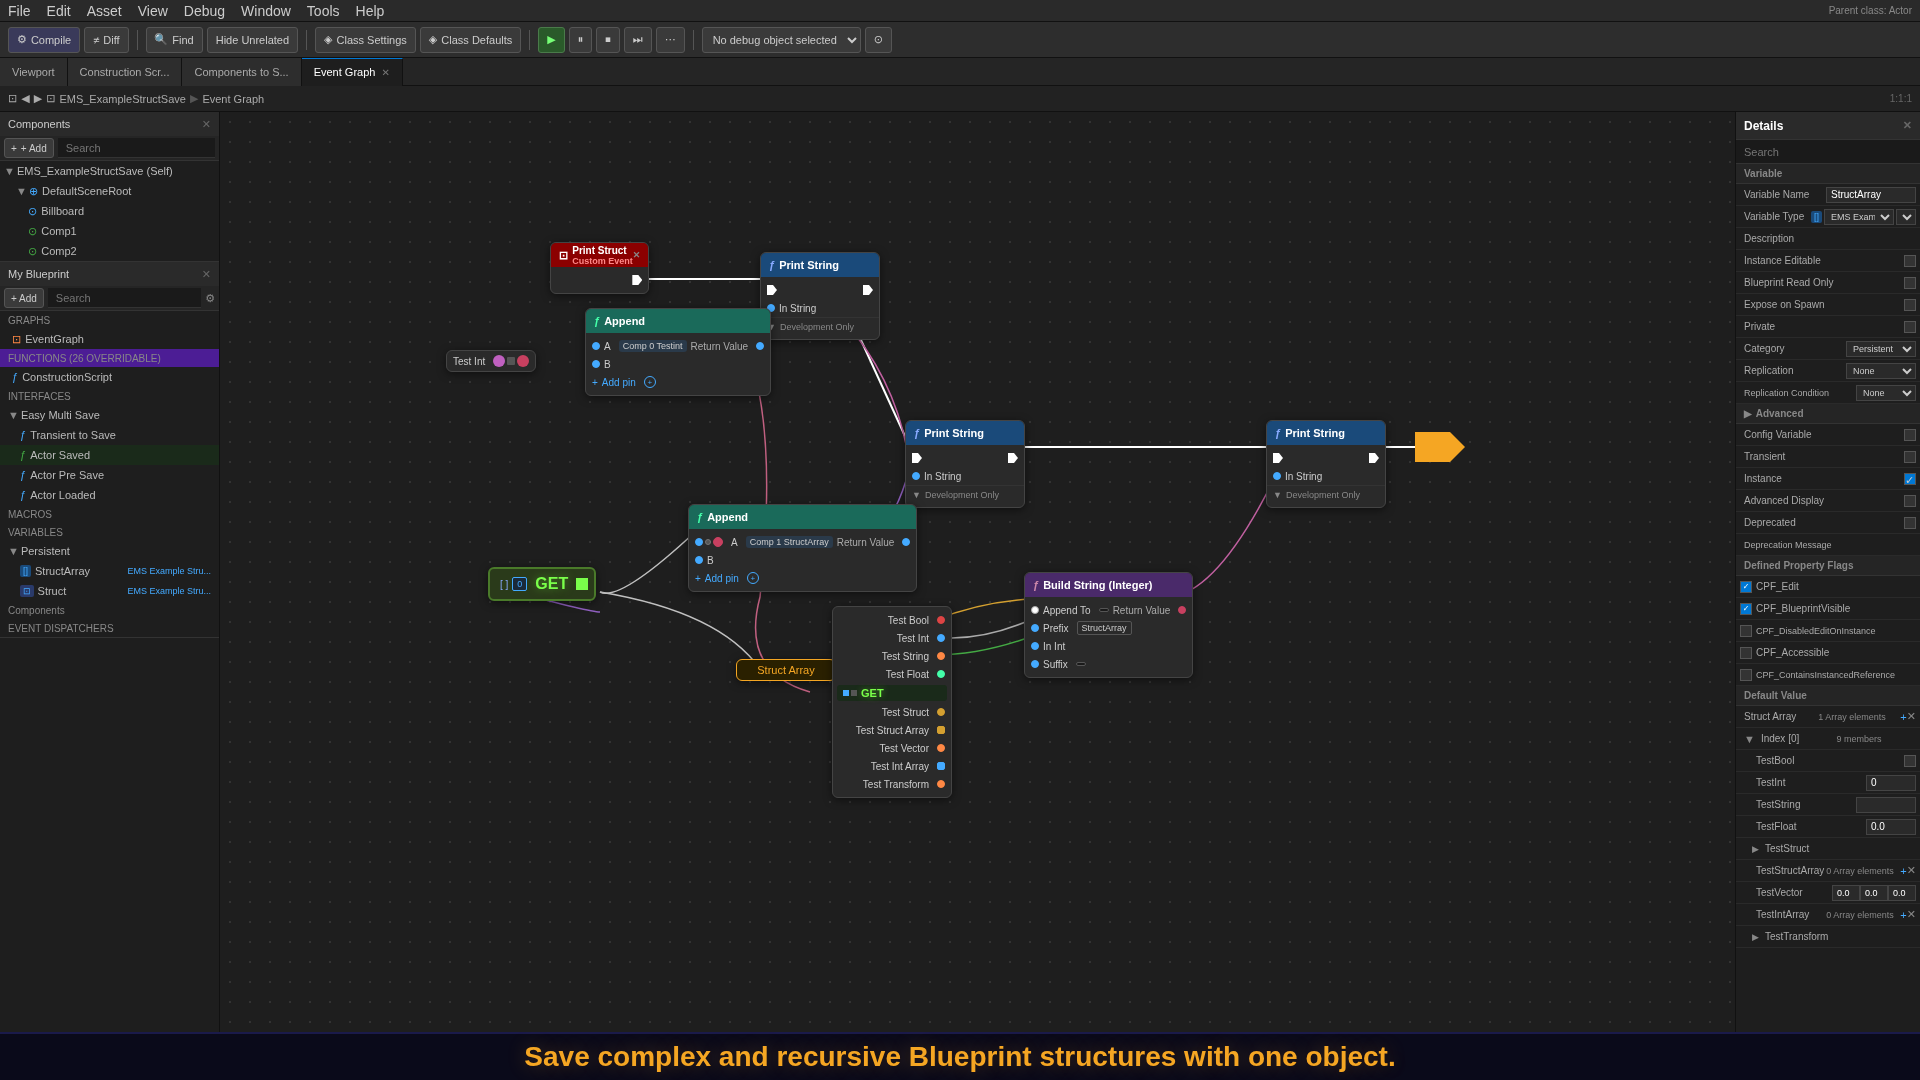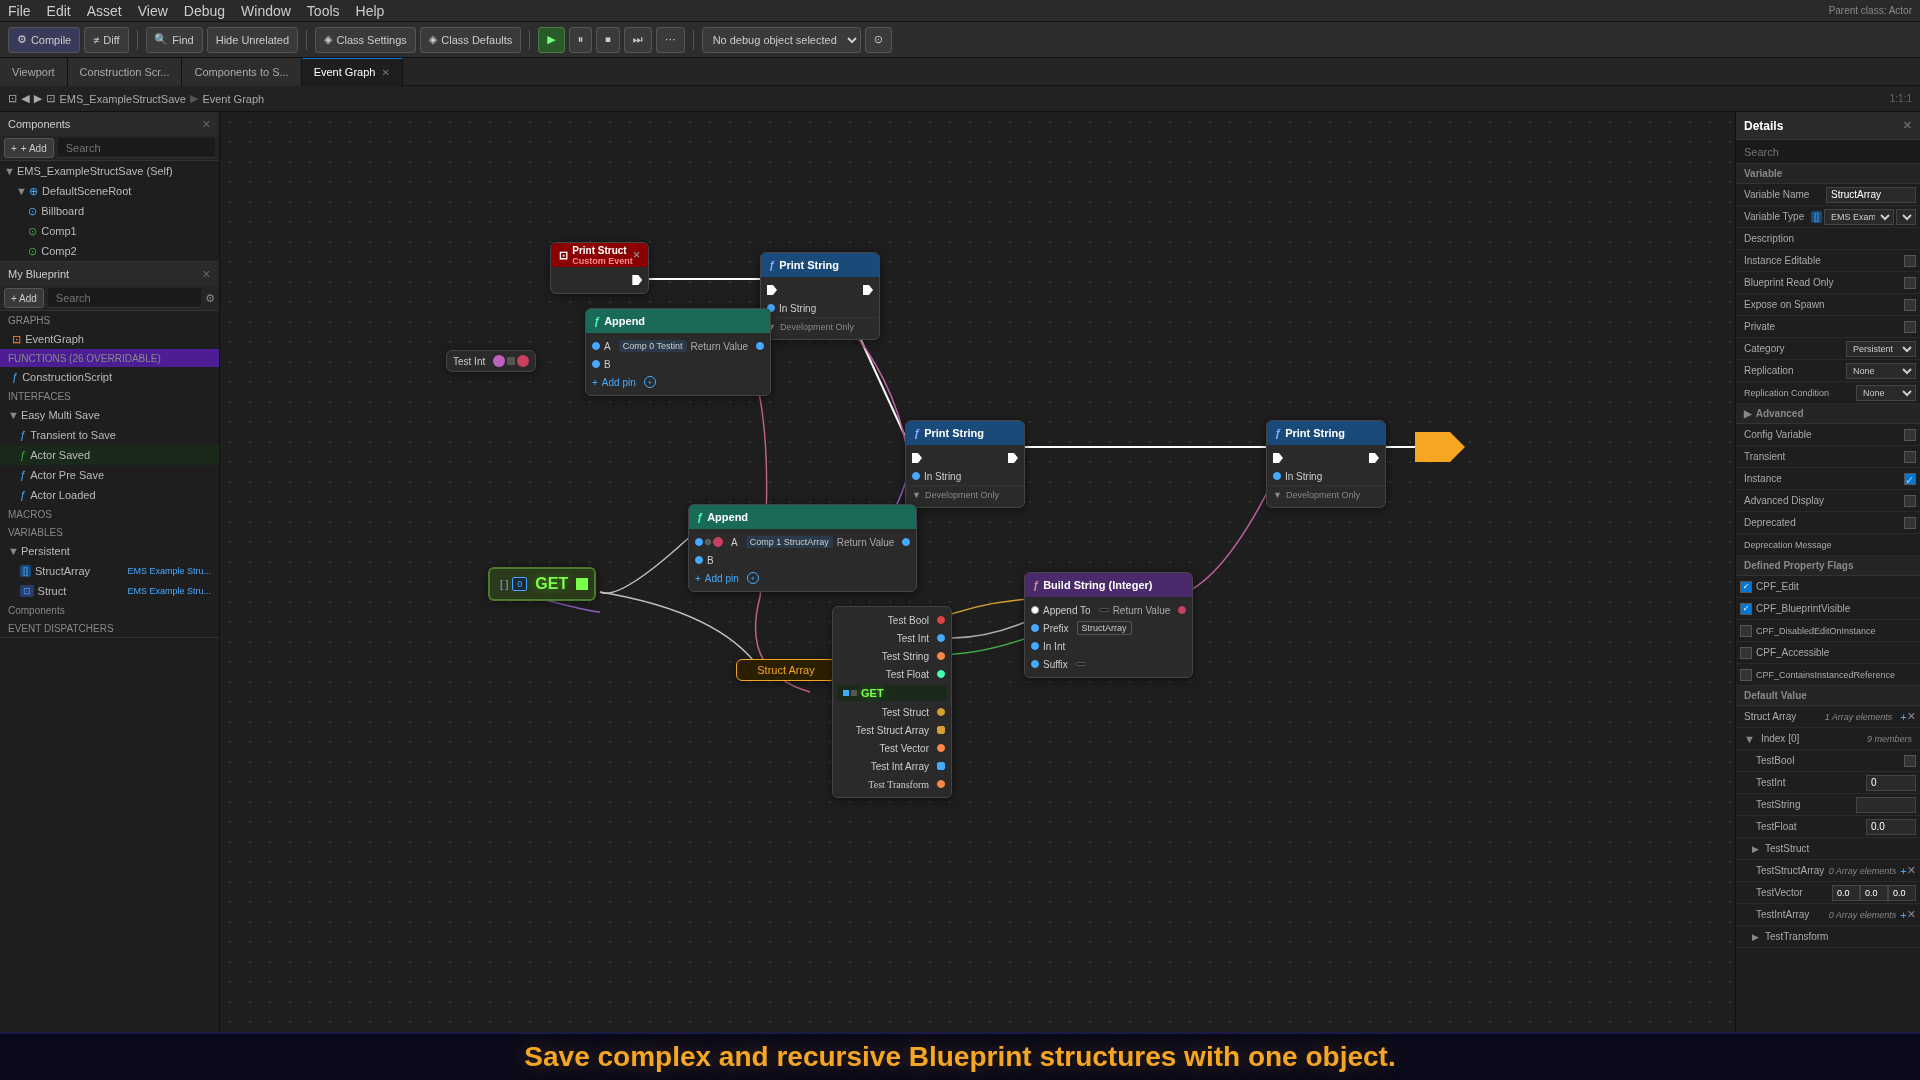--- a/index.html
+++ b/index.html
@@ -56,21 +56,21 @@
     .header-teal { background: #1a6a5a; }
     .header-purple { background: #4a2a6a; }
 
     
     .right-panel { width: 185px; background: #1e1e1e; border-left: 1px solid #111; display: flex; flex-direction: column; overflow: hidden; }
     .right-panel-header { height: 28px; background: #2a2a2a; display: flex; align-items: center; justify-content: space-between; padding: 0 8px; border-bottom: 1px solid #333; }
     .right-panel-header span { font-size: 12px; font-weight: bold; color: #fff; }
     .details-search { height: 24px; background: #1a1a1a; border: none; border-bottom: 1px solid #333; color: #ccc; font-size: 11px; padding: 0 8px; width: 100%; }
     .details-row { display: flex; align-items: center; height: 22px; padding: 0 4px; border-bottom: 1px solid #2a2a2a; }
     .details-label { color: #aaa; font-size: 10px; flex: 1; padding-left: 4px; }
-    .details-value { color: #fff; font-size: 10px; flex: 1; text-align: right; padding-right: 4px; font-style: italic; }
+    .details-value { color: #fff; font-size: 10px; flex: 1; text-align: left; padding-right: 4px; }
     .details-input { background: #2a2a2a; border: 1px solid #444; color: #fff; font-size: 10px; height: 16px; padding: 0 4px; width: 80px; }
     .details-section { height: 20px; background: #252525; display: flex; align-items: center; padding: 0 8px; font-size: 10px; color: #888; font-weight: bold; border-bottom: 1px solid #333; cursor: pointer; }
     .details-checkbox { width: 12px; height: 12px; border: 1px solid #555; background: #333; }
     .details-checkbox.checked { background: #0078d4; }
     .details-dropdown { background: #2a2a2a; border: 1px solid #444; color: #ccc; font-size: 10px; height: 16px; padding: 0 2px; }
 
     
     .bottom-bar { height: 48px; background: #0a0a1a; display: flex; align-items: center; justify-content: center; border-top: 2px solid #1a1a4a; }
     .bottom-text { font-size: 28px; font-weight: bold; color: #f5a623; text-shadow: 0 0 20px rgba(245,166,35,0.3); }
 
@@ -538,21 +538,21 @@
           </div>
           <div class="bp-pin">
             <span style="margin-left:auto; color:#ccc;">Test Vector</span>
             <span class="pin-dot" style="background:#f84; border-color:#f84; margin-left:4px;"></span>
           </div>
           <div class="bp-pin">
             <span style="margin-left:auto; color:#ccc;">Test Int Array</span>
             <span class="pin-dot" style="background:#4af; border-color:#4af; margin-left:4px; border-radius:2px;"></span>
           </div>
           <div class="bp-pin">
-            <span style="margin-left:auto; color:#ccc;font-family:Liberation Serif, serif;">Test Transform</span>
+            <span style="margin-left:auto; color:#ccc;">Test Transform</span>
             <span class="pin-dot" style="background:#f84; border-color:#f84; margin-left:4px;"></span>
           </div>
         </div>
       </div>
 
       <div style="position:absolute; left:1195px; top:320px;">
         <div style="width:50px; height:30px; background:#f5a623; clip-path:polygon(0 0, 70% 0, 100% 50%, 70% 100%, 0 100%); display:flex; align-items:center; justify-content:flex-start; padding-left:6px;">
         </div>
       </div>
 

